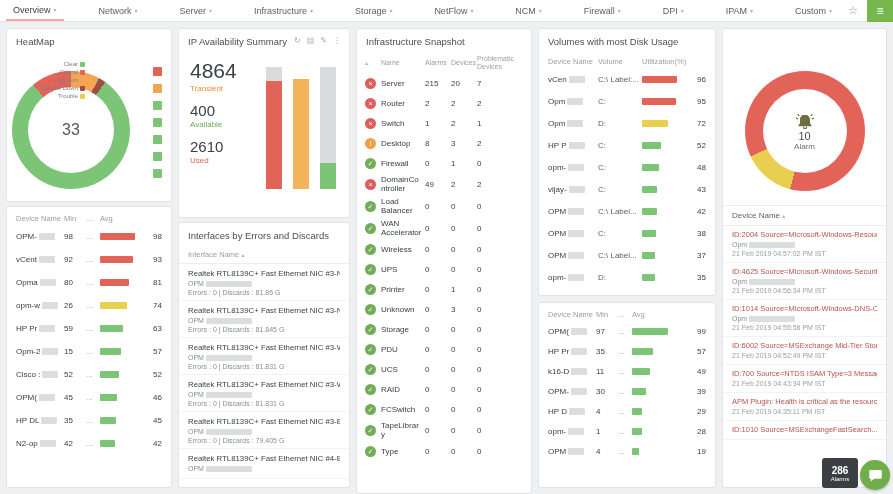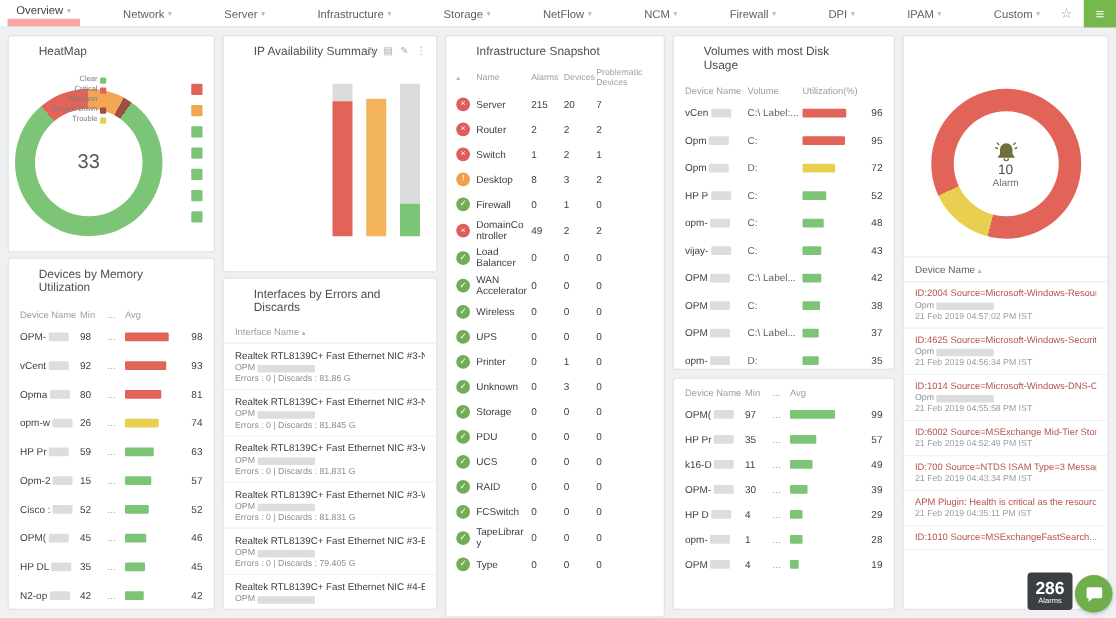--- a/index.html
+++ b/index.html
@@ -6,29 +6,29 @@
   html,body { width:893px; height:494px; }
   body {
     font-family: "Liberation Sans", sans-serif;
     background:#eef0f1; color:#333; position:relative; overflow:hidden; font-size:9px;
   }
   
   .nav { position:absolute; top:0; left:0; width:893px; height:22px; background:#fff;
          border-bottom:1px solid #e0e2e3; display:flex; align-items:stretch; }
   .tabs { flex:1; display:flex; justify-content:space-between; padding-left:6px; }
   .tab { display:flex; align-items:center; gap:3px; padding:0 7px; font-size:9px; color:#5b6166; cursor:pointer; }
-  .tab.active { color:#3c4146; border-bottom:6px solid #fca5a5; }
+  .tab.active { color:#3c4146; border-bottom:2px solid #fca5a5; }
   .tab .crt { font-size:6px; color:#b0b4b7; }
   .nav-right { display:flex; align-items:center; }
   .star { font-size:11px; color:#9aa0a4; padding:0 9px; }
   .menu-btn { width:26px; height:22px; background:#76b84e; color:#fff; display:flex;
               align-items:center; justify-content:center; font-size:12px; }
   
   .card { position:absolute; background:#fff; border:1px solid #e1e3e4; border-radius:3px; overflow:hidden; }
-  .card h3 { font-size:9.5px; font-weight:normal; color:#4a4f53; padding:7px 24px 4px; }
+  .card h3 { font-size:9.5px; font-weight:normal; color:#4a4f53; padding:7px 9px 4px; }
   .redact { display:inline-block; width:16px; height:7px; background:#dcdede; border-radius:1px; flex:none; }
   .redact.w { width:46px; height:6px; }
   
   #heat-legend { position:absolute; left:10px; top:31px; width:68px; z-index:2; }
   #heat-legend div { display:flex; justify-content:flex-end; align-items:center; gap:2px;
                      font-size:6px; color:#7a7f83; line-height:8px; }
   #heat-legend i { width:5px; height:5px; border-radius:1px; }
   .donut { position:absolute; left:5px; top:42px; width:118px; height:118px; border-radius:50%; }
   .hole { position:absolute; left:16px; top:16px; width:86px; height:86px; background:#fff; border-radius:50%;
           display:flex; align-items:center; justify-content:center; font-size:16px; color:#55595c; }
@@ -84,21 +84,21 @@
             border-top:1px solid #ededed; border-bottom:1px solid #ededed; }
   .alitem { padding:4px 9px 5px; border-bottom:1px solid #f1f2f2; cursor:pointer; }
   .altext { font-size:7.5px; color:#b5524e; white-space:nowrap; overflow:hidden; }
   .aldev { display:flex; align-items:center; gap:2px; font-size:7px; color:#8a8f92; margin-top:2px; }
   .altime { font-size:7px; color:#9aa0a4; margin-top:2px; }
   .caret-up { font-size:6px; color:#b0b4b7; }
   
   .alarm-badge { position:absolute; right:35px; bottom:6px; width:36px; height:30px; background:rgba(42,47,51,0.92);
                  border-radius:3px; color:#fff; display:flex; flex-direction:column; align-items:center;
                  justify-content:center; cursor:pointer; }
-  .alarm-badge b { font-size:14px; }
+  .alarm-badge b { font-size:10px; }
   .alarm-badge span { font-size:6px; }
   .chat-btn { position:absolute; right:3px; bottom:4px; width:30px; height:30px; border-radius:50%;
               background:#6fae4a; display:flex; align-items:center; justify-content:center; cursor:pointer;
               box-shadow:0 1px 3px rgba(0,0,0,0.25); }
 </style>
 </head>
 <body>
 
 <div class="nav">
   <div class="tabs" id="nav-tabs">
@@ -185,21 +185,20 @@
       <i style="background:#f2a654"></i>
       <i style="background:#7cc576"></i>
       <i style="background:#7cc576"></i>
       <i style="background:#7cc576"></i>
       <i style="background:#7cc576"></i>
       <i style="background:#7cc576"></i>
     </div>
 </div>
 
 <div class="card" style="left:6px; top:206px; width:166px; height:282px;">
-  <h3>Devices by Memory Utilization</h3>
   <div class="uhead">
     <span>Device Name</span>
     <span>Min</span>
     <span>...</span>
     <span>Avg</span>
   </div>
   <div id="mem-rows">
       <div class="urow">
         <span class="uname">OPM-<i class="redact"></i></span>
         <span class="umin">98</span>
@@ -294,20 +293,34 @@
 </div>
 
 <div class="card" style="left:178px; top:28px; width:172px; height:190px;">
   <h3>IP Availability Summary</h3>
   <div class="cicons">
     <span>↻</span>
     <span>▤</span>
     <span>✎</span>
     <span>⋮</span>
   </div>
+  <div id="ip-stats">
+      <div>
+        <div class="stat-big">4864</div>
+        <div class="stat-lbl" style="color:#f08c3a">Transient</div>
+      </div>
+      <div>
+        <div class="stat-mid">400</div>
+        <div class="stat-lbl" style="color:#6cae52">Available</div>
+      </div>
+      <div>
+        <div class="stat-mid">2610</div>
+        <div class="stat-lbl" style="color:#e05d5d">Used</div>
+      </div>
+    </div>
   <div id="ip-bars">
       <div class="ipbar">
         <i style="height:14px;background:#d9dbdc"></i>
         <i style="height:108px;background:#e26358"></i>
       </div>
       <div class="ipbar">
         <i style="height:110px;background:#f2b35a"></i>
       </div>
       <div class="ipbar">
         <i style="height:96px;background:#d9dbdc"></i>

